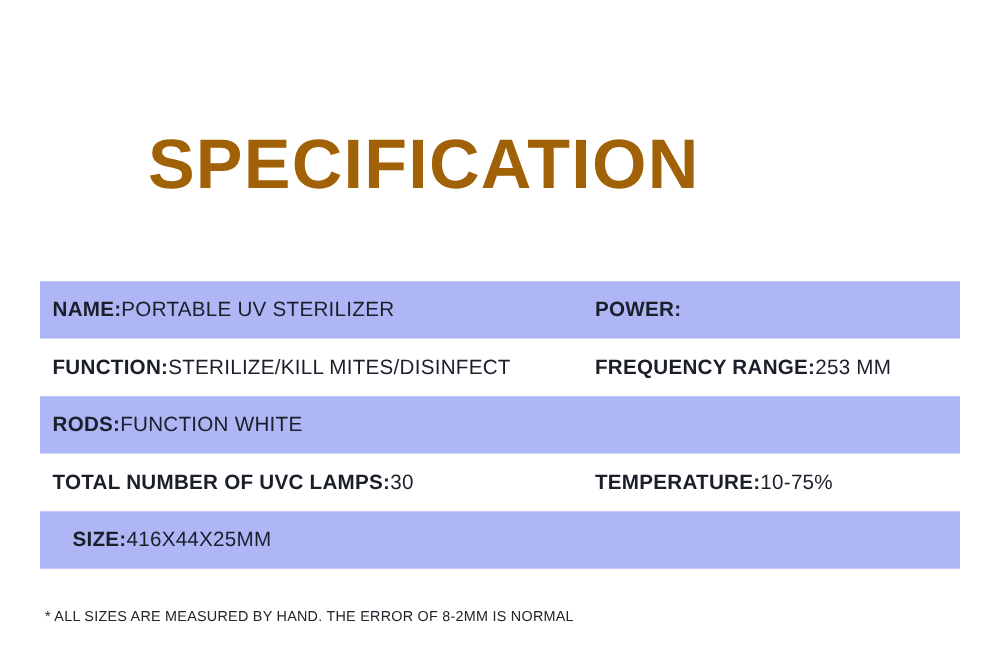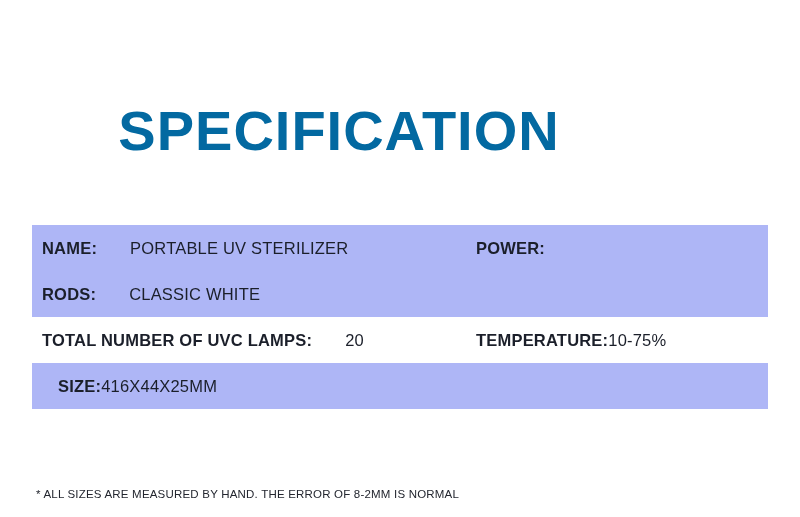--- a/index.html
+++ b/index.html
@@ -22,21 +22,21 @@
   }
   .title {
     position: absolute;
     top: 98px;
     left: 0;
     width: 678px;
     text-align: center;
     font-size: 56px;
     font-weight: bold;
     letter-spacing: 1px;
-    color: #0369a1;
+    color: #a16207;
     font-family: "Liberation Sans", sans-serif;
   }
   .spec-table {
     position: absolute;
     top: 225px;
     left: 32px;
     width: 736px;
   }
   .spec-row {
     display: flex;
@@ -56,21 +56,20 @@
     align-items: center;
     box-sizing: border-box;
     padding-left: 10px;
     font-size: 16.5px;
     color: #1b1f2a;
     white-space: nowrap;
     overflow: hidden;
   }
   .cell-left {
     width: 418px;
-    gap: 33px;
   }
   .cell-right {
     width: 318px;
     padding-left: 26px;
   }
   .cell .label {
     font-weight: bold;
     letter-spacing: 0.2px;
   }
   .cell .value {
@@ -100,32 +99,42 @@
     <div class="spec-row shaded">
       <div class="cell cell-left">
         <span class="label">NAME:</span>
           <span class="value">PORTABLE UV STERILIZER</span>
       </div>
       <div class="cell cell-right">
         <span class="label">POWER:</span>
       </div>
     </div>
 
+    <div class="spec-row plain">
+      <div class="cell cell-left">
+        <span class="label">FUNCTION:</span>
+          <span class="value">STERILIZE/KILL MITES/DISINFECT</span>
+      </div>
+      <div class="cell cell-right">
+        <span class="label">FREQUENCY RANGE:</span>
+          <span class="value">253 MM</span>
+      </div>
+    </div>
 
     <div class="spec-row shaded">
       <div class="cell cell-left">
         <span class="label">RODS:</span>
-          <span class="value">CLASSIC WHITE</span>
+          <span class="value">FUNCTION WHITE</span>
       </div>
     </div>
 
     <div class="spec-row plain">
       <div class="cell cell-left">
         <span class="label">TOTAL NUMBER OF UVC LAMPS:</span>
-          <span class="value">20</span>
+          <span class="value">30</span>
       </div>
       <div class="cell cell-right">
         <span class="label">TEMPERATURE:</span>
           <span class="value">10-75%</span>
       </div>
     </div>
 
     <div class="spec-row shaded">
       <div class="cell cell-right">
         <span class="label">SIZE:</span>

